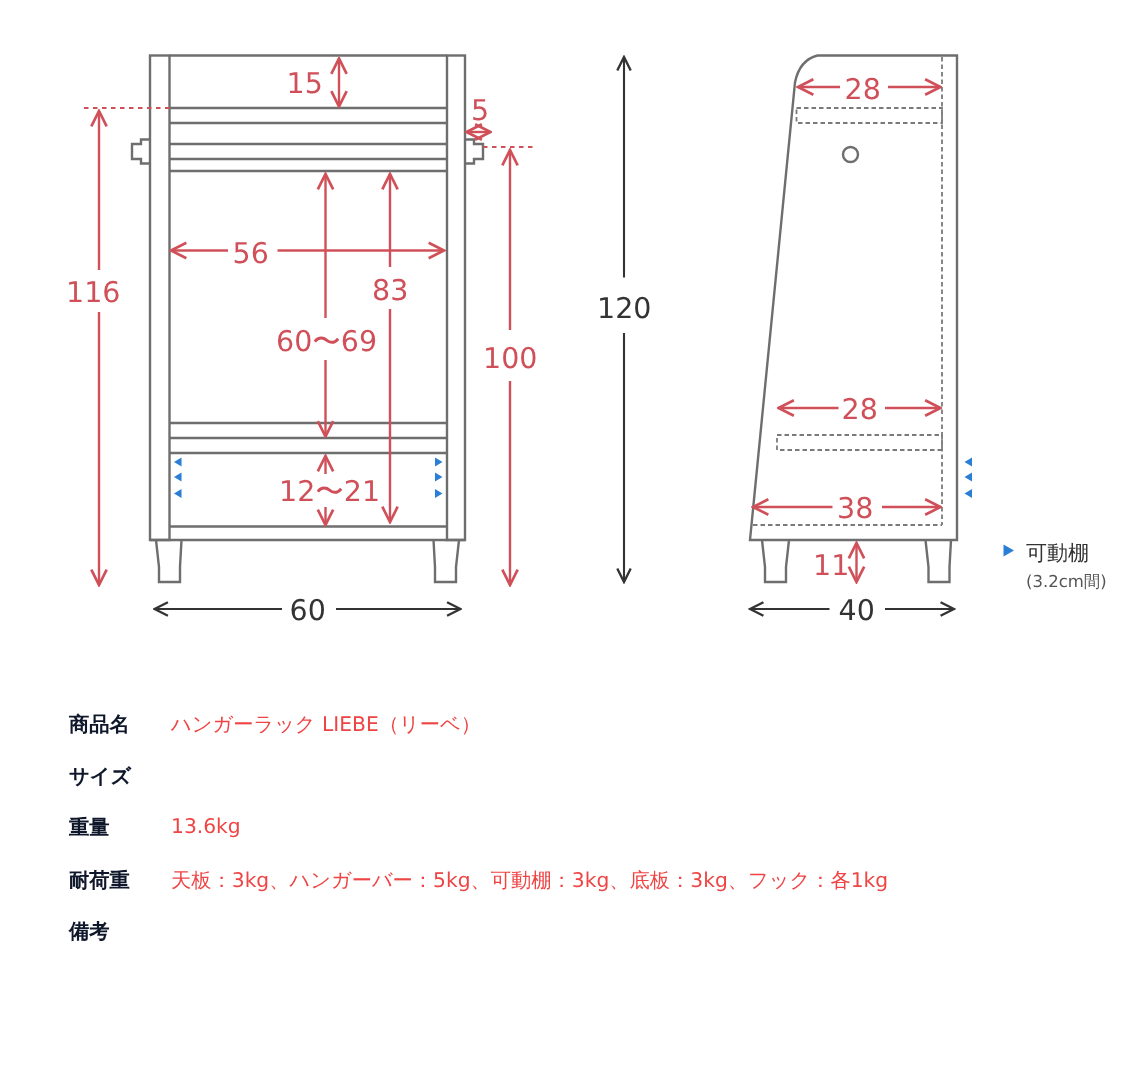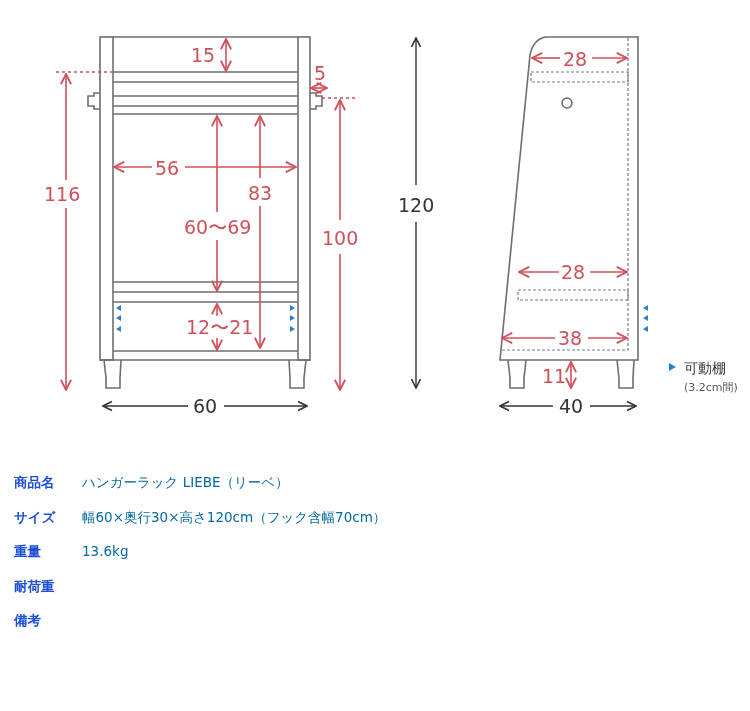--- a/index.html
+++ b/index.html
@@ -13,22 +13,22 @@
     .reddash { stroke: #d0505a; stroke-width: 1.3; stroke-dasharray: 3 3; fill: none; }
     .blk { stroke: #333333; stroke-width: 1.4; fill: none; }
     .lbl-red { fill: #d0505a; font-family: "DejaVu Sans", sans-serif; font-size: 19px; }
     .lbl-blk { fill: #333333; font-family: "DejaVu Sans", sans-serif; font-size: 19px; }
     .tri { fill: #2a7fd4; }
     .legend-text { fill: #333333; font-size: 14px; font-family: "DejaVu Sans", sans-serif; }
     .legend-sub { fill: #555555; font-size: 11px; font-family: "DejaVu Sans", sans-serif; }
 
     #spec { position: absolute; left: 14px; top: 474px; width: 720px; }
     .spec-row { display: flex; height: 34.5px; align-items: flex-start; }
-    .spec-key { width: 68px; font-weight: bold; font-size: 13.5px; color: #1d4ed8; }
-    .spec-val { font-size: 13.5px; color: #0369a1; }
+    .spec-key { width: 68px; font-weight: bold; font-size: 13.5px; color: #0f172a; margin-left: 32px; }
+    .spec-val { font-size: 13.5px; color: #ef4444; }
   </style>
 </head>
 <body>
 
 <svg id="diagram" viewBox="0 0 750 440" xmlns="http://www.w3.org/2000/svg">
   <defs>
     <marker id="ar" viewBox="0 0 10 10" refX="9" refY="5" markerWidth="8" markerHeight="8" orient="auto-start-reverse">
       <path d="M1,1 L9,5 L1,9" fill="none" stroke="#d0505a" stroke-width="1.4"></path>
     </marker>
     <marker id="ab" viewBox="0 0 10 10" refX="9" refY="5" markerWidth="8" markerHeight="8" orient="auto-start-reverse">
@@ -155,25 +155,25 @@
   </g>
 </svg>
 
 <div id="spec">
   <div class="spec-row">
     <div class="spec-key">商品名</div>
     <div class="spec-val">ハンガーラック LIEBE（リーベ）</div>
   </div>
   <div class="spec-row">
     <div class="spec-key">サイズ</div>
-    <div class="spec-val">幅60×奥行30×高さ120cm（フック含幅70cm）</div>
   </div>
   <div class="spec-row">
     <div class="spec-key">重量</div>
     <div class="spec-val">13.6kg</div>
   </div>
   <div class="spec-row">
     <div class="spec-key">耐荷重</div>
+    <div class="spec-val">天板：3kg、ハンガーバー：5kg、可動棚：3kg、底板：3kg、フック：各1kg</div>
   </div>
   <div class="spec-row">
     <div class="spec-key">備考</div>
   </div>
 </div>
 
 </body></html>

